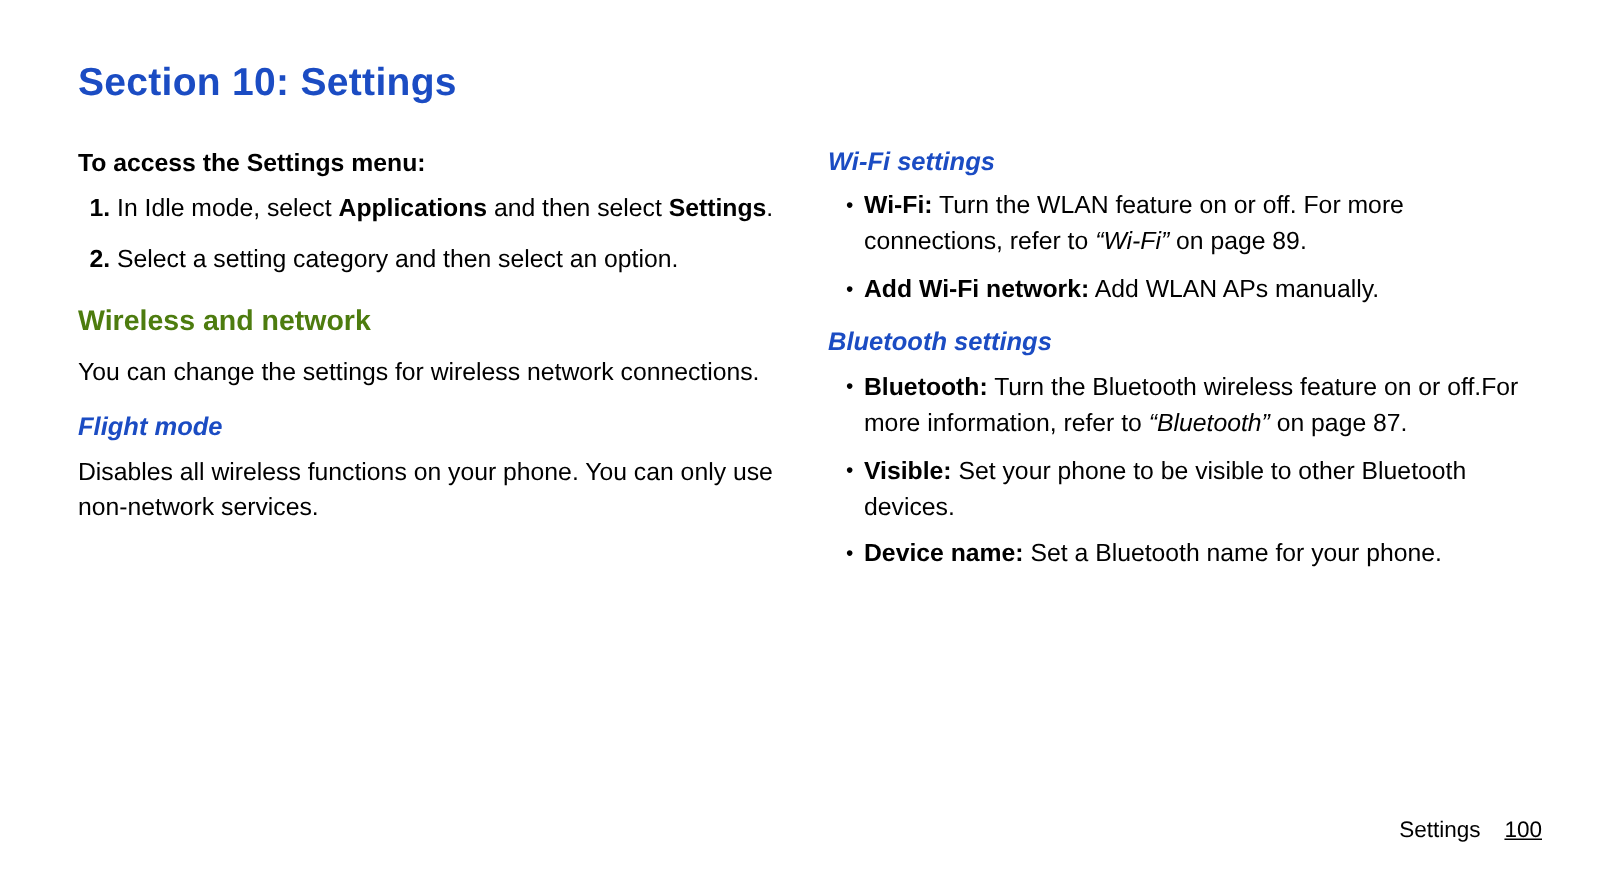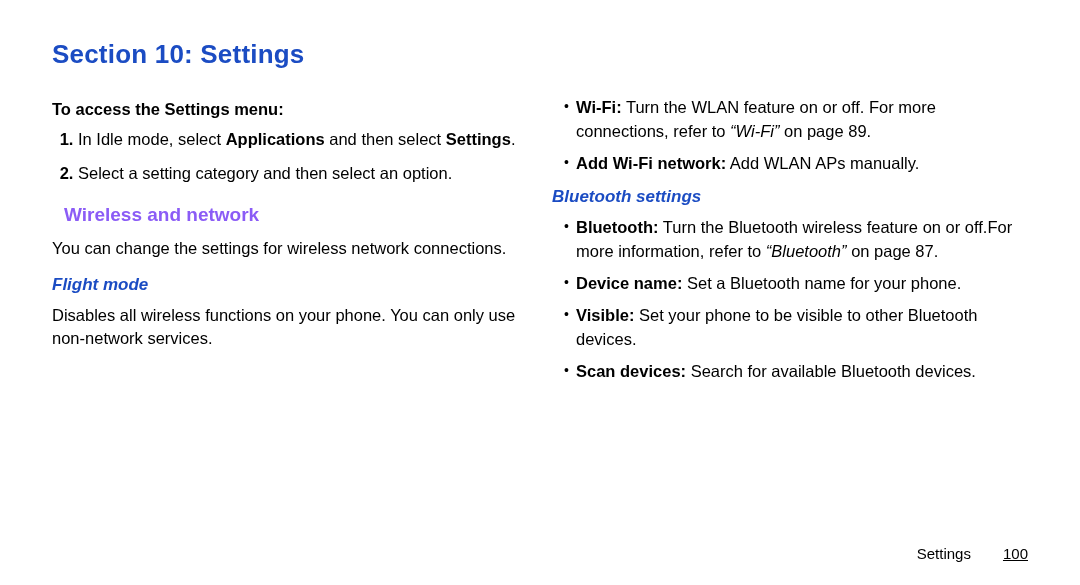--- a/index.html
+++ b/index.html
@@ -50,22 +50,22 @@
   }
   ol.steps li .step-body {
     font-weight: 400;
   }
   ol.steps li .step-body .bold {
     font-weight: 700;
   }
   .h2-blue {
     font-size: 19px;
     font-weight: 700;
-    color: #8b5cf6;
-    margin: 16px 0 8px 12px;
+    color: #4d7c0f;
+    margin: 16px 0 8px 0;
   }
   p.body {
     margin: 0 0 12px 0;
   }
   .h3-blue-italic {
     font-size: 17px;
     font-weight: 700;
     font-style: italic;
     color: #1b4cc3;
     margin: 10px 0 6px 0;
@@ -90,21 +90,21 @@
   .ref-italic {
     font-style: italic;
   }
   .footer {
     position: absolute;
     bottom: 20px;
     right: 52px;
     font-size: 15px;
     color: #000;
   }
-  .footer .pnum { margin-left: 32px; text-decoration: underline; }
+  .footer .pnum { margin-left: 16px; text-decoration: underline; }
 </style>
 </head>
 <body>
 
 <div class="page">
 
   <h1 class="section-title">Section 10: Settings</h1>
 
   <div class="columns">
 
@@ -126,44 +126,42 @@
       <div class="h2-blue">Wireless and network</div>
       <p class="body">You can change the settings for wireless network connections.</p>
 
       <div class="h3-blue-italic">Flight mode</div>
       <p class="body">Disables all wireless functions on your phone. You can only use non-network services.</p>
 
     </div>
 
     <div class="col">
 
+      <div class="h3-blue-italic" style="margin-top:0">Wi-Fi settings</div>
 
       <ul class="bullets">
         <li>
           <span class="bold">Wi-Fi:</span><span> Turn the WLAN feature on or off. For more connections, refer to </span><span class="ref-italic">“Wi-Fi”</span><span>  on page 89.</span>
         </li>
         <li>
           <span class="bold">Add Wi-Fi network:</span><span> Add WLAN APs manually.</span>
         </li>
       </ul>
 
       <div class="h3-blue-italic">Bluetooth settings</div>
 
       <ul class="bullets">
         <li>
           <span class="bold">Bluetooth:</span><span> Turn the Bluetooth wireless feature on or off.For more information, refer to </span><span class="ref-italic">“Bluetooth”</span><span>  on page 87.</span>
         </li>
         <li>
-          <span class="bold">Device name:</span><span> Set a Bluetooth name for your phone.</span>
-        </li>
-        <li>
           <span class="bold">Visible:</span><span> Set your phone to be visible to other Bluetooth devices.</span>
         </li>
         <li>
-          <span class="bold">Scan devices:</span><span> Search for available Bluetooth devices.</span>
+          <span class="bold">Device name:</span><span> Set a Bluetooth name for your phone.</span>
         </li>
       </ul>
 
     </div>
   </div>
 
   <div class="footer">
     <span>Settings</span><span class="pnum">100</span>
   </div>
 

